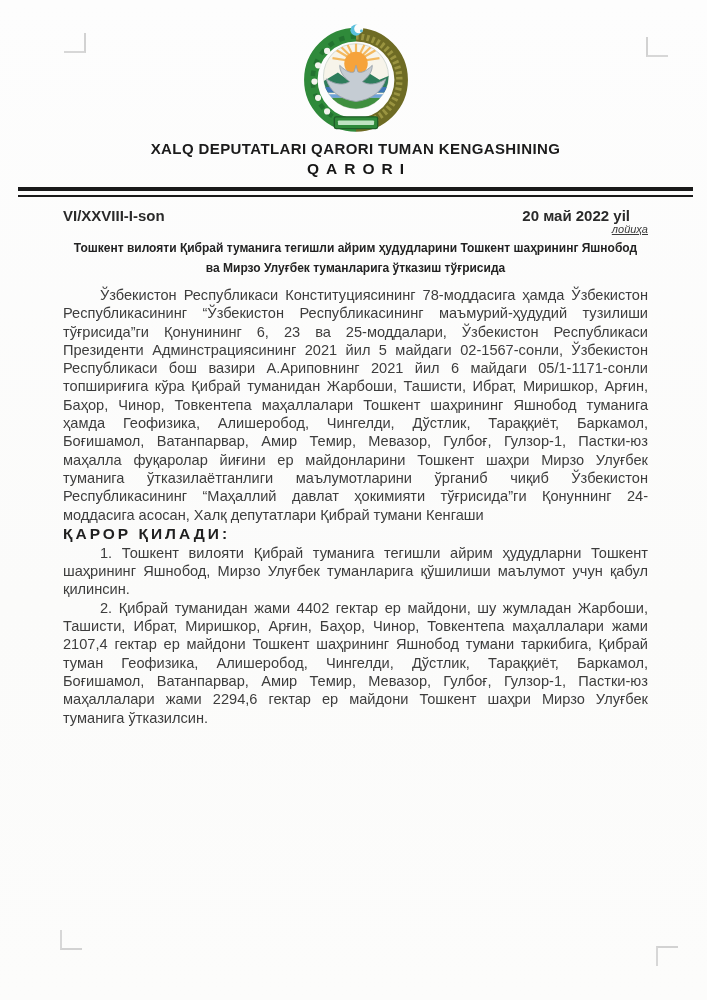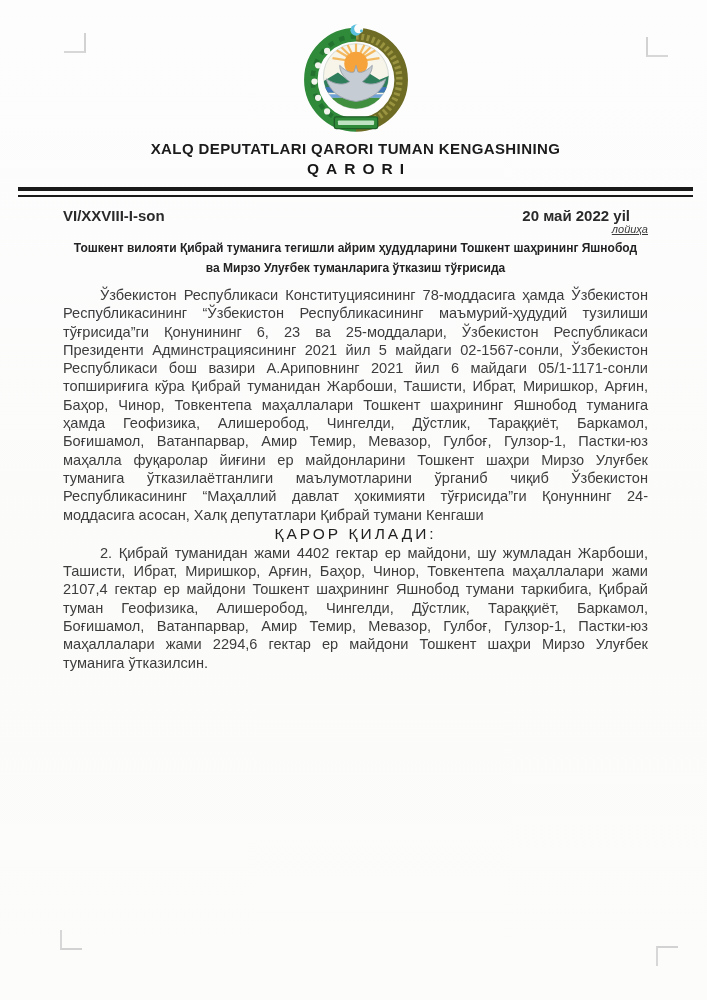--- a/index.html
+++ b/index.html
@@ -42,21 +42,21 @@
   .doc-title{
     text-align:center;font-weight:bold;font-size:12px;line-height:20px;
     color:#222;margin:3px 6px 8px 6px;
   }
   .para{
     text-align:justify;text-indent:37px;
     font-size:14.6px;line-height:18.3px;margin:0;color:#3d3d3d;
   }
   .intro{margin-top:4px;}
   .resolution-heading{
-    text-align:center;font-weight:normal;font-size:15.5px;color:#1f1f1f;
+    text-align:left;font-weight:bold;font-size:15.5px;color:#1f1f1f;
     letter-spacing:3px;margin:1px 0 1px 0;
   }
   .corner{position:absolute;width:20px;height:18px;}
   .corner-tl{left:64px;top:33px;border-right:2px solid #d2d2d2;border-bottom:2px solid #d7d7d7;}
   .corner-tr{left:646px;top:37px;border-left:2px solid #d2d2d2;border-bottom:2px solid #d7d7d7;}
   .corner-bl{left:60px;top:930px;border-left:2px solid #d7d7d7;border-bottom:2px solid #d2d2d2;}
   .corner-br{left:656px;top:946px;border-left:2px solid #d7d7d7;border-top:2px solid #d2d2d2;}
 </style>
 </head>
 <body>
@@ -135,16 +135,17 @@
       <span class="doc-date">20 май 2022 yil</span>
     </div>
     <div class="draft-label">лойиҳа</div>
 
     <div class="doc-title">Тошкент вилояти Қибрай туманига тегишли айрим ҳудудларини Тошкент шаҳрининг Яшнобод ва Мирзо Улуғбек туманларига ўтказиш тўғрисида</div>
 
     <p class="para intro">Ўзбекистон Республикаси Конституциясининг 78-моддасига ҳамда Ўзбекистон Республикасининг “Ўзбекистон Республикасининг маъмурий-ҳудудий тузилиши тўғрисида”ги Қонунининг 6, 23 ва 25-моддалари, Ўзбекистон Республикаси Президенти Админстрациясининг 2021 йил 5 майдаги 02-1567-сонли, Ўзбекистон Республикаси бош вазири А.Ариповнинг 2021 йил 6 майдаги 05/1-1171-сонли топшириғига кўра Қибрай туманидан Жарбоши, Ташисти, Ибрат, Миришкор, Арғин, Баҳор, Чинор, Товкентепа маҳаллалари Тошкент шаҳрининг Яшнобод туманига ҳамда Геофизика, Алишеробод, Чингелди, Дўстлик, Тараққиёт, Баркамол, Боғишамол, Ватанпарвар, Амир Темир, Мевазор, Гулбоғ, Гулзор-1, Пастки-юз маҳалла фуқаролар йиғини ер майдонларини Тошкент шаҳри Мирзо Улуғбек туманига ўтказилаётганлиги маълумотларини ўрганиб чиқиб Ўзбекистон Республикасининг “Маҳаллий давлат ҳокимияти тўғрисида”ги Қонуннинг 24-моддасига асосан, Халқ депутатлари Қибрай тумани Кенгаши</p>
 
     <div class="resolution-heading">ҚАРОР ҚИЛАДИ:</div>
 
+    <p class="para">1. Тошкент вилояти Қибрай туманига тегишли айрим ҳудудларни Тошкент шаҳрининг Яшнобод, Мирзо Улуғбек туманларига қўшилиши маълумот учун қабул қилинсин.</p>
     <p class="para">2. Қибрай туманидан жами 4402 гектар ер майдони, шу жумладан Жарбоши, Ташисти, Ибрат, Миришкор, Арғин, Баҳор, Чинор, Товкентепа маҳаллалари жами 2107,4 гектар ер майдони Тошкент шаҳрининг Яшнобод тумани таркибига, Қибрай туман Геофизика, Алишеробод, Чингелди, Дўстлик, Тараққиёт, Баркамол, Боғишамол, Ватанпарвар, Амир Темир, Мевазор, Гулбоғ, Гулзор-1, Пастки-юз маҳаллалари жами 2294,6 гектар ер майдони Тошкент шаҳри Мирзо Улуғбек туманига ўтказилсин.</p>
 
   </div>
 </div>
 
 </body></html>

